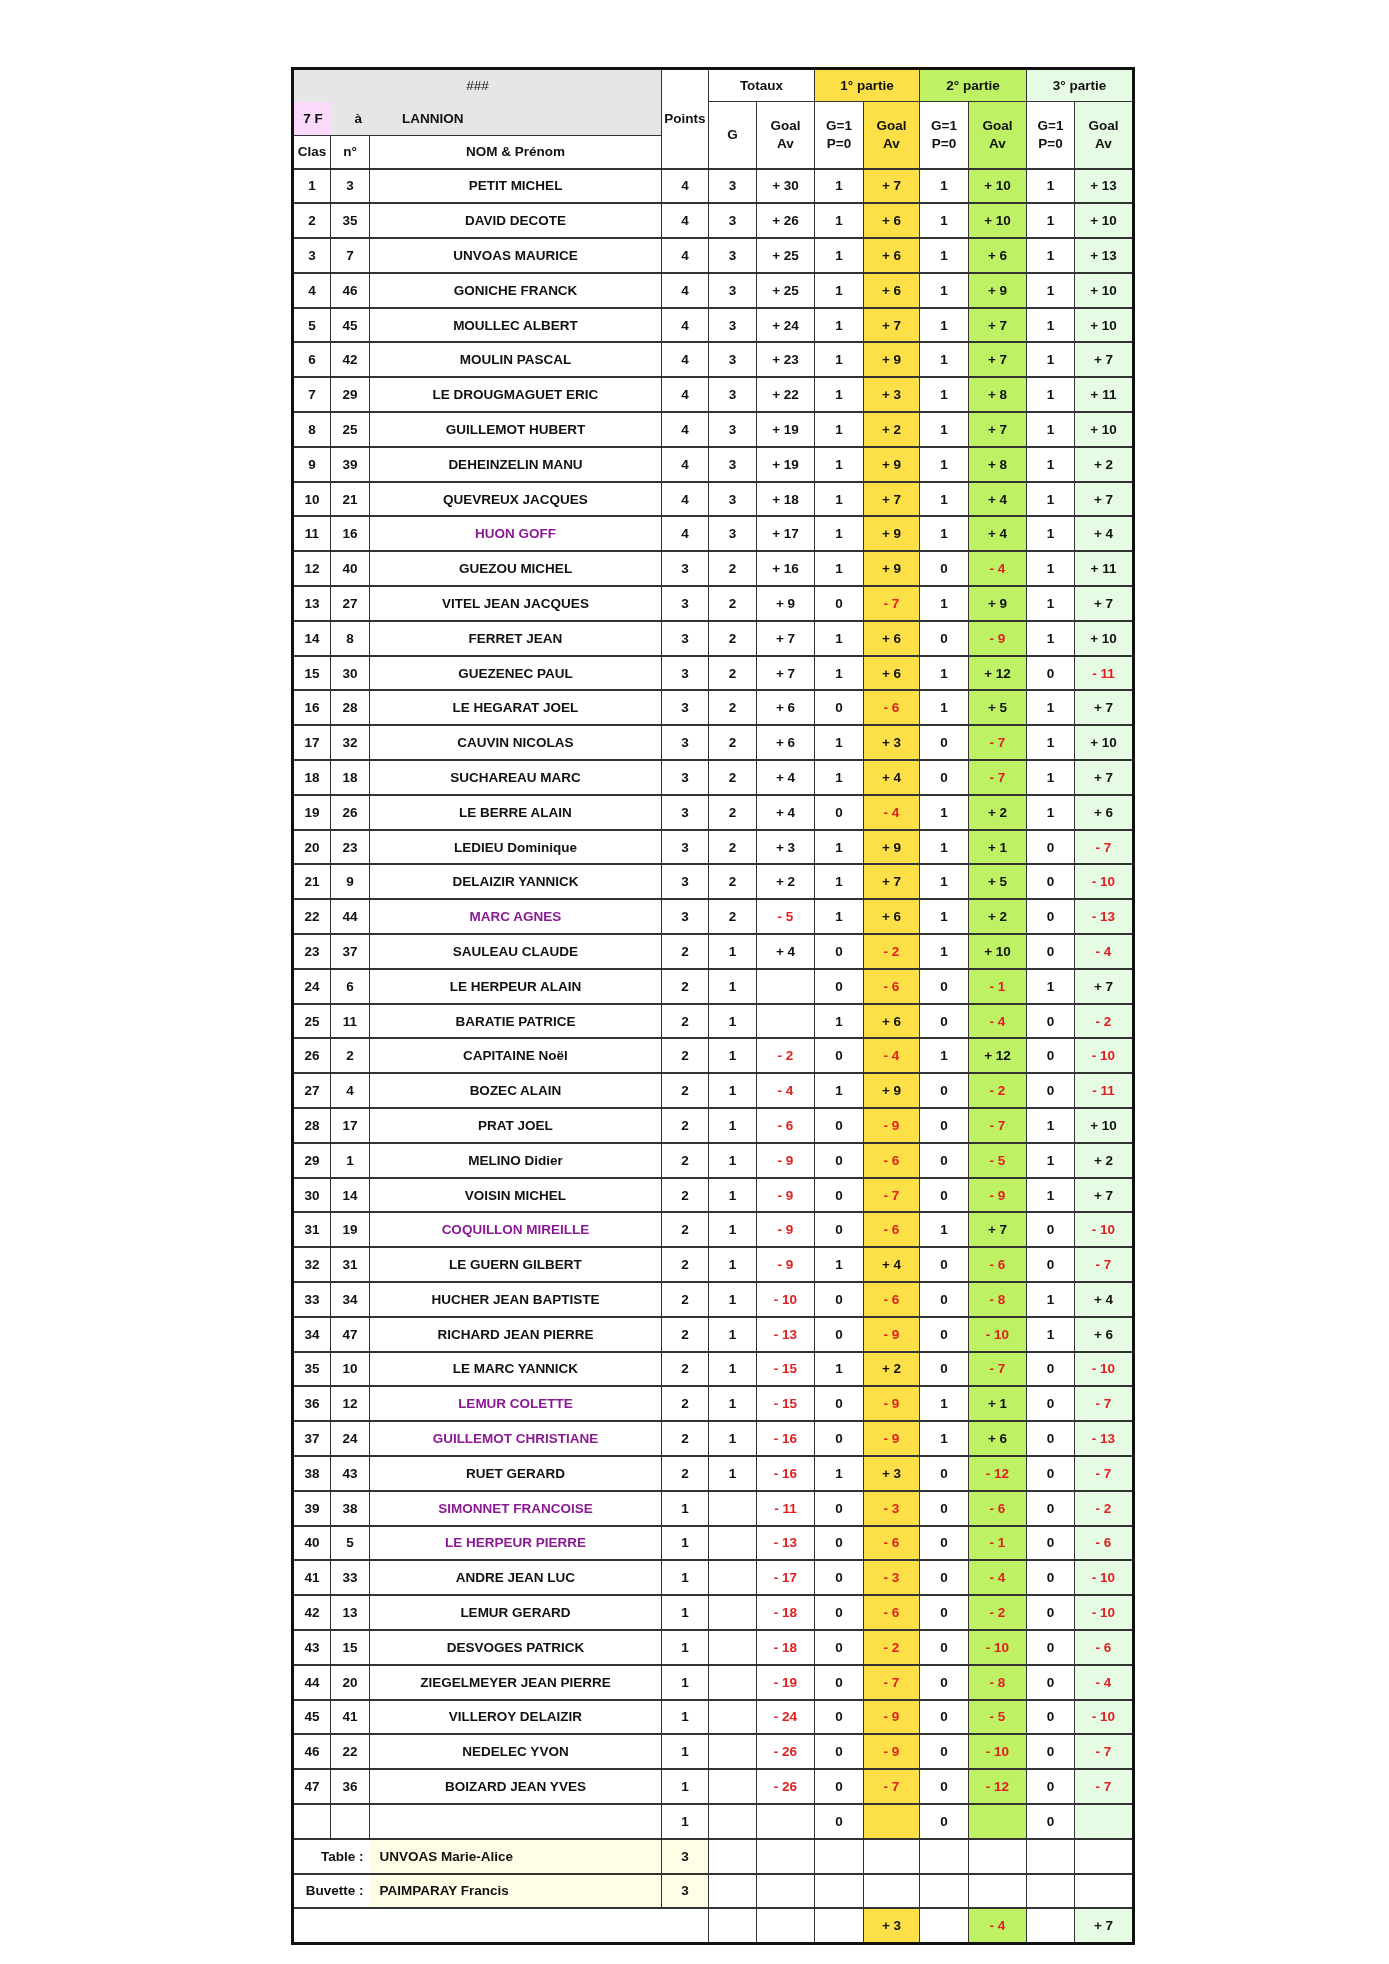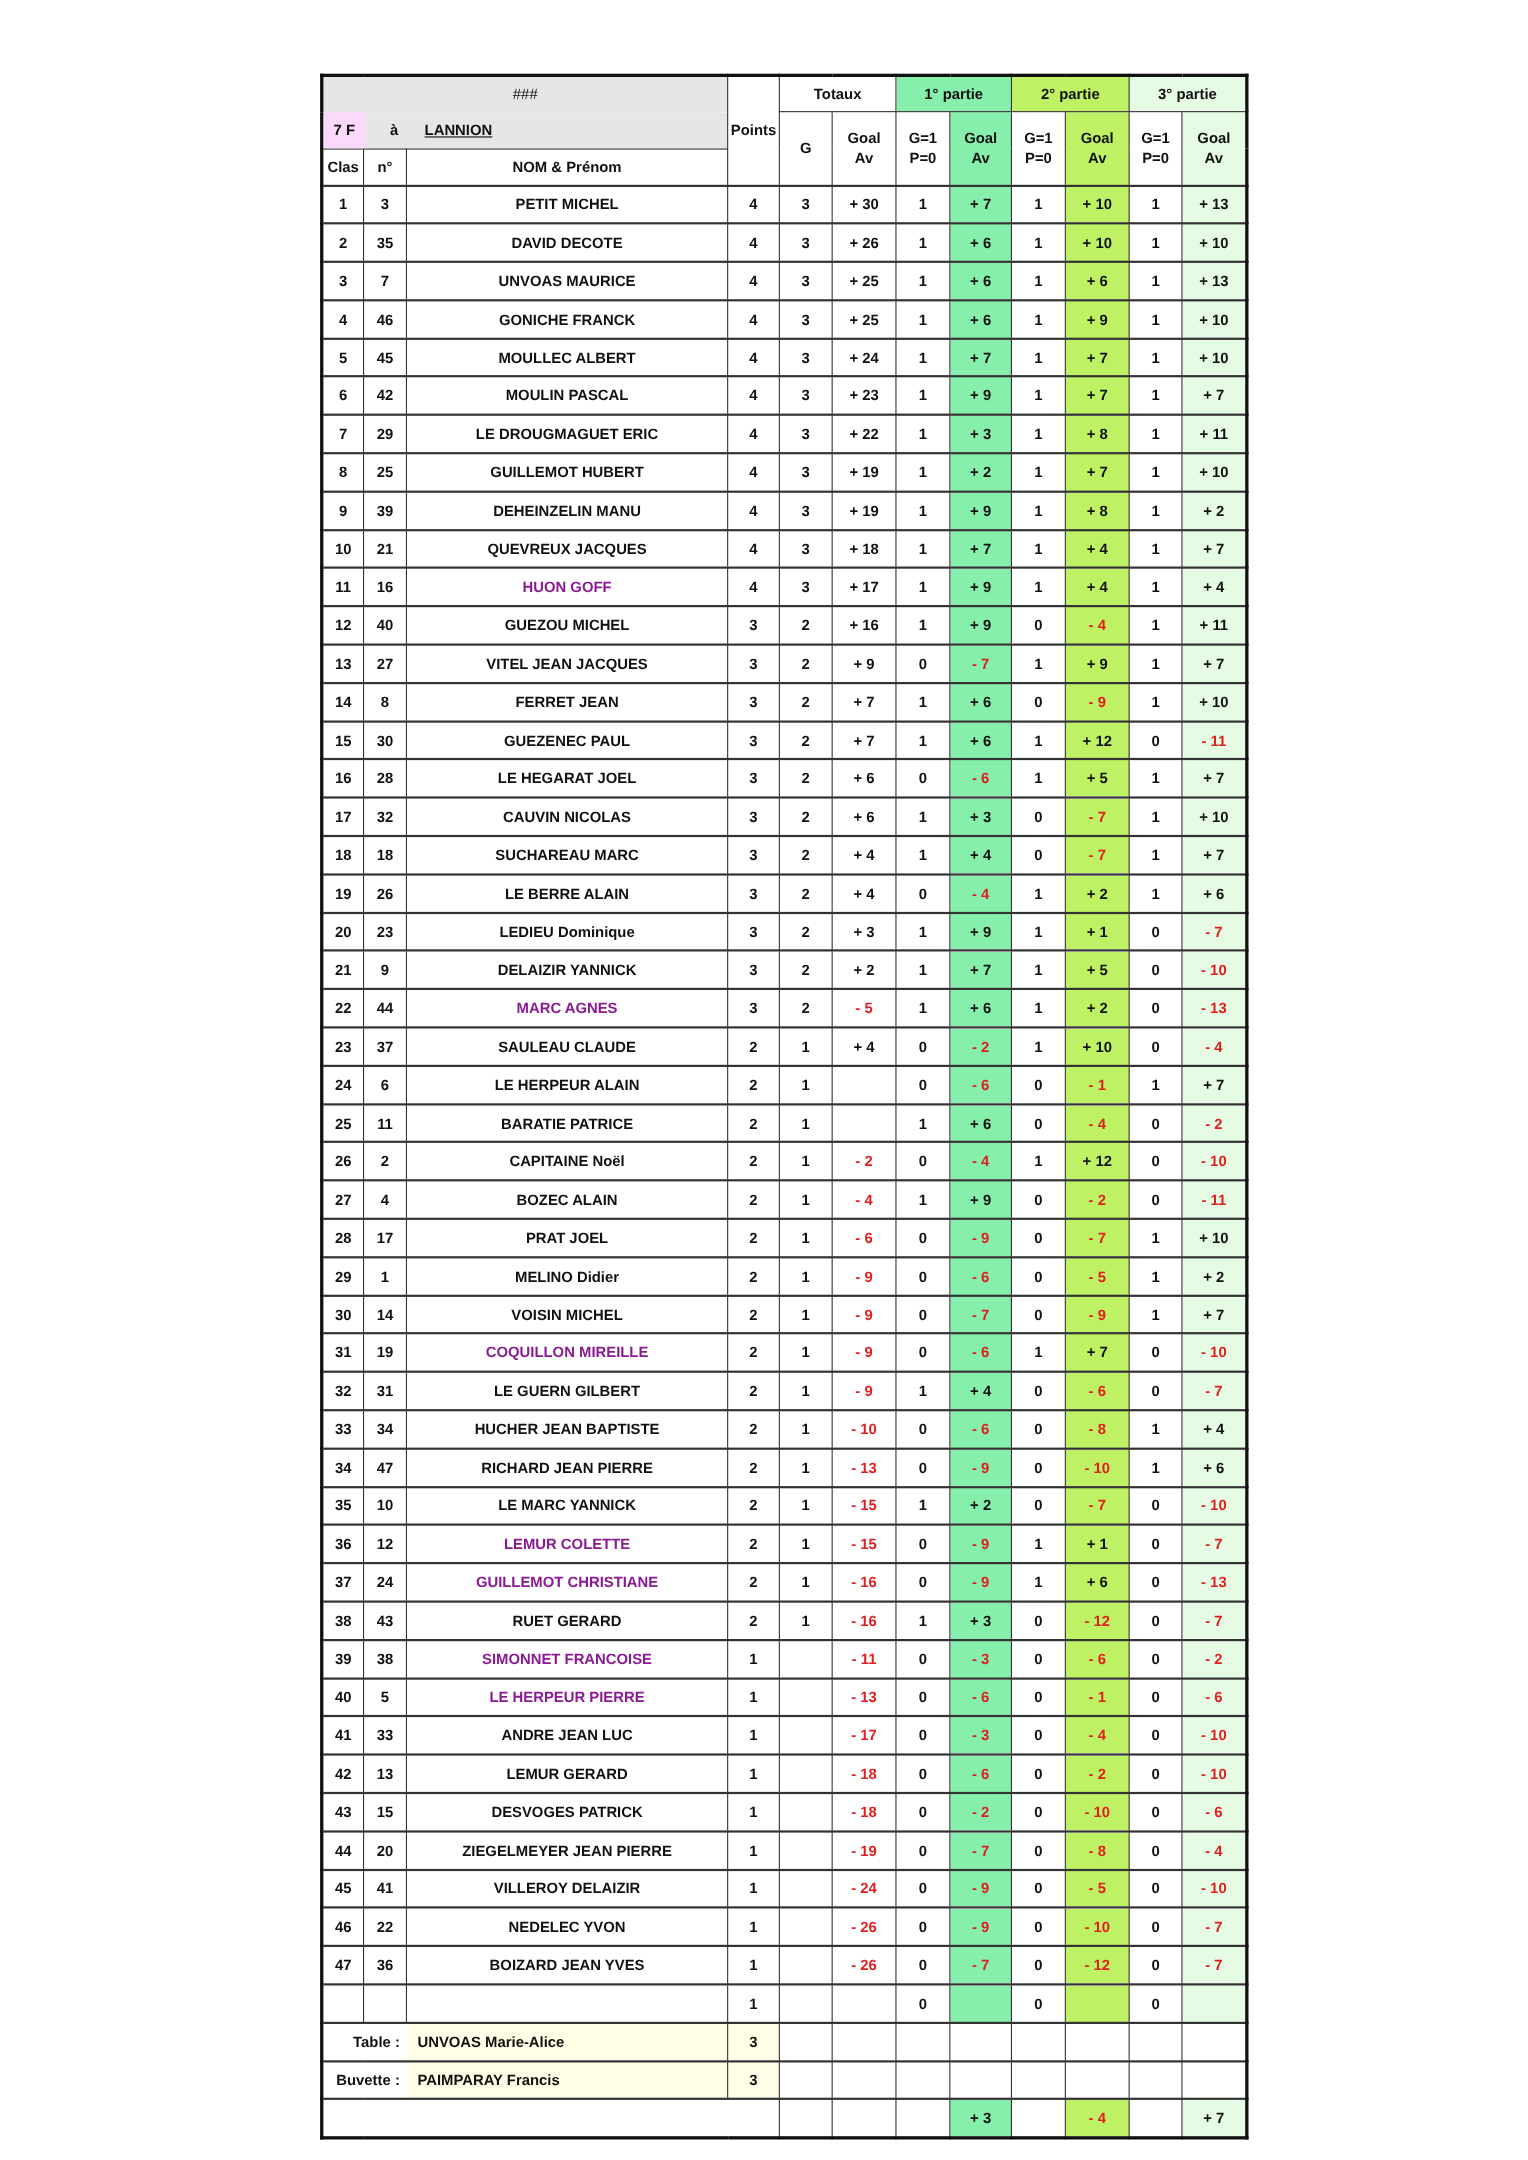--- a/index.html
+++ b/index.html
@@ -7,21 +7,21 @@
   table.sheet{position:absolute;left:291px;top:67px;border-collapse:collapse;table-layout:fixed;border:3px solid #111;}
   table.sheet td{border:1px solid #333;padding:0;text-align:center;vertical-align:middle;font-weight:bold;font-size:13.5px;color:#111;overflow:hidden;white-space:nowrap;}
   .hdr1 td{height:31px;}
   .hdr2 td{height:33px;}
   .hdr3 td{height:32px;}
   tr.data td{height:32.8px;}
   tr.data{border-top:2px solid #333;}
   .dash-r{border-right:1px dashed #888 !important;}
   .gray{background:#e6e6e6;}
   .pink{background:#fbd9fb;}
-  .blue{background:#86efac;}
+  .blue{background:#fde047;}
   .red{background:#bef264;}
   .green{background:#e6fbe4;}
   .yellow{background:#fffde6;margin-top:48px;}
   .neg{color:#e02020 !important;}
   .female{color:#8a1a94 !important;}
   .left{text-align:left !important;padding-left:10px !important;}
   .right{text-align:right !important;padding-right:6px !important;}
   .noborder-b{border-bottom:none !important;}
   .noborder-t{border-top:none !important;}
   .noborder-r{border-right:none !important;}
@@ -53,21 +53,21 @@
       <td colspan="2">Totaux</td>
       <td colspan="2" class="blue">1° partie</td>
       <td colspan="2" class="red">2° partie</td>
       <td colspan="2" class="green">3° partie</td>
     </tr>
     <tr class="hdr hdr2">
       <td colspan="3" class="gray noborder-t" style="padding:0;">
         <div style="display:flex;height:33px;align-items:center;">
           <span class="pink" style="width:38px;height:100%;display:flex;align-items:center;justify-content:center;">7 F</span>
           <span style="width:30px;text-align:right;">à</span>
-          <span style="margin-left:24px;text-decoration:underline;">LANNION</span>
+          <span style="margin-left:40px;">LANNION</span>
         </div>
       </td>
       <td rowspan="2" class="dash-r">G</td>
       <td rowspan="2"><span style="display:inline-block;width:32px;white-space:normal;line-height:18px;">Goal Av</span></td>
       <td rowspan="2" class="dash-r"><span style="display:inline-block;width:34px;white-space:normal;line-height:18px;">G=1 P=0</span></td>
       <td rowspan="2" class="blue"><span style="display:inline-block;width:32px;white-space:normal;line-height:18px;">Goal Av</span></td>
       <td rowspan="2" class="dash-r"><span style="display:inline-block;width:34px;white-space:normal;line-height:18px;">G=1 P=0</span></td>
       <td rowspan="2" class="red"><span style="display:inline-block;width:32px;white-space:normal;line-height:18px;">Goal Av</span></td>
       <td rowspan="2" class="dash-r"><span style="display:inline-block;width:34px;white-space:normal;line-height:18px;">G=1 P=0</span></td>
       <td rowspan="2" class="green"><span style="display:inline-block;width:32px;white-space:normal;line-height:18px;">Goal Av</span></td>

